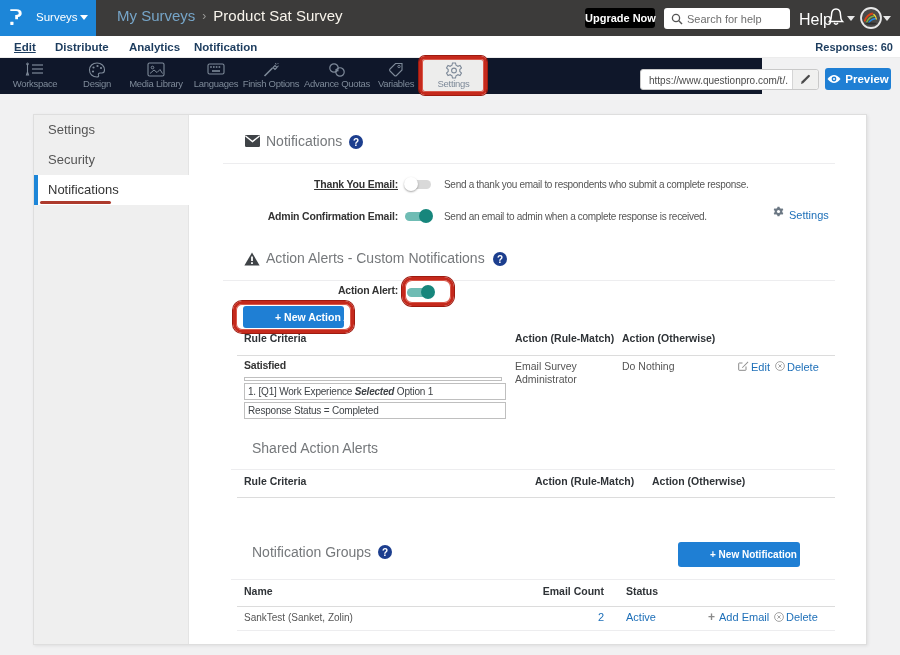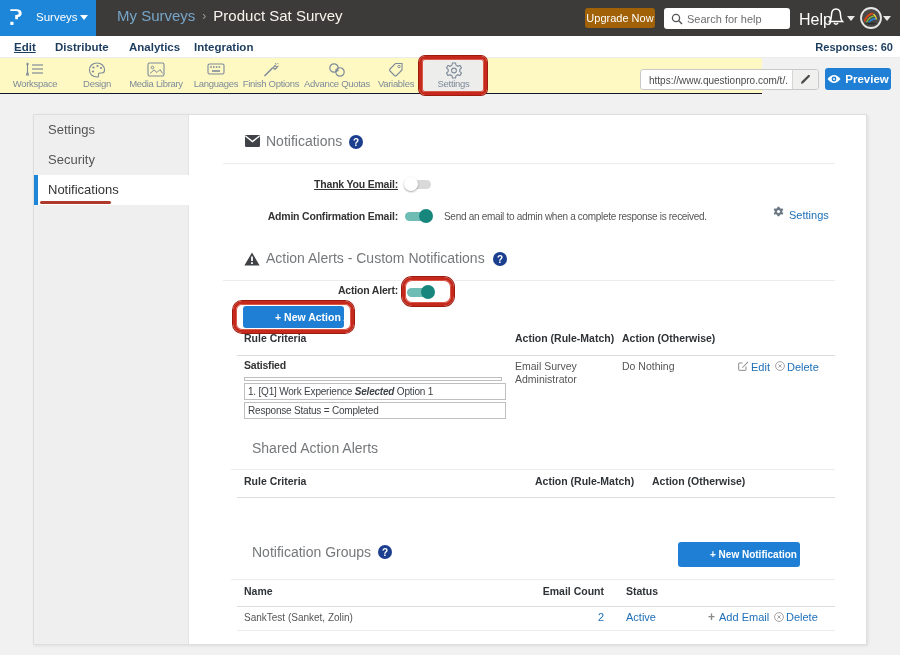--- a/index.html
+++ b/index.html
@@ -10,36 +10,36 @@
 
 .topbar { position:absolute; left:0; top:0; width:900px; height:43px; background:#3c3b3a; }
 .bluebox { position:absolute; left:0; top:0; width:96px; height:36px; background:#1d86d8; }
 .bluebox svg.logo { position:absolute; left:10px; top:9px; }
 .bluebox .survtxt { position:absolute; left:36px; top:11px; color:#fff; font-size:11.5px; }
 .caret { display:inline-block; width:0; height:0; border-left:4px solid transparent; border-right:4px solid transparent; border-top:5px solid #fff; }
 .bluebox .caret { position:absolute; left:80px; top:15px; }
 .crumbs { position:absolute; left:117px; top:7px; font-size:15px; color:#76a5c8; }
 .crumbs .sep { color:#9a9a98; font-size:12px; padding:0 7px; position:relative; top:-1px; }
 .crumbs .title { color:#f8f4ec;margin-top:48px; }
-.upgrade { position:absolute; left:585px; top:8px; white-space:nowrap; width:70px; height:20px; background:#a16207; border-radius:3px; color:#fff; font-size:11px; font-weight:normal; text-align:center; line-height:20px; }
+.upgrade { position:absolute; left:585px; top:8px; white-space:nowrap; width:70px; height:20px; background:#000000; border-radius:3px; color:#fff; font-size:11px; font-weight:bold; text-align:center; line-height:20px; }
 .searchbox { position:absolute; left:664px; top:8px; width:126px; height:21px; background:#fff; border-radius:3px; }
 .searchbox .ph { position:absolute; left:23px; top:5px; font-size:11px; color:#6e6e6e; }
 .searchbox svg { position:absolute; left:7px; top:5px; }
 .helptxt { position:absolute; left:799px; top:11px; color:#fff; font-size:16px; }
 .bellwrap { position:absolute; left:827px; top:7px; }
 .topbar .smallcaret { position:absolute; width:0; height:0; border-left:4px solid transparent; border-right:4px solid transparent; border-top:5px solid #e8e8e8; }
 .avatar { position:absolute; left:860px; top:7px; }
 
 
 .navrow { position:absolute; left:0; top:36px; width:900px; height:22px; background:#fff; border-bottom:1px solid #ececec; }
 .navrow a { position:absolute; top:5px; font-size:11.5px; font-weight:bold; color:#1c3c5e; text-decoration:none; }
 .navrow .resp { position:absolute; right:7px; top:5px; font-size:11px; color:#1c3c5e; font-weight:bold; }
 
 
-.toolbar { position:absolute; left:0; top:58px; width:762px; height:36px; background:#fef9c3; border-bottom:1px solid #0f172a; }
+.toolbar { position:absolute; left:0; top:58px; width:762px; height:36px; background:#0f172a; border-bottom:1px solid #0f172a; }
 .titem { position:absolute; top:0; height:36px; text-align:center; color:#7e8a99; }
 .titem .lbl { position:absolute; left:0; right:0; top:20px; font-size:9.5px; white-space:nowrap; letter-spacing:-0.3px; color:#7e8a99; }
 .titem svg { position:absolute; top:4px; left:50%; transform:translateX(-50%); }
 .titem.sel { background:#ededec; }
 .redbox { position:absolute; border:3px solid #c5291c; border-radius:6px; box-shadow:0 0 0 1px #9e1b10, inset 0 0 0 1px #d9584a; }
 .urlgroup { position:absolute; left:640px; top:11px; width:179px; height:21px; border:1px solid #c9c9c9; border-radius:3px; background:#fff; }
 .urlgroup .utext { position:absolute; left:8px; top:5px; font-size:10px; color:#4a4a4a; white-space:nowrap; }
 .urlgroup .pedit { position:absolute; right:0; top:0; width:26px; height:19px; background:#f0f0ef; border-left:1px solid #d5d5d5; border-radius:0 3px 3px 0; }
 .pbtn { position:absolute; left:825px; top:10px; width:66px; height:22px; background:#1f7fd4; border-radius:3px; color:#fff; font-size:11.5px; font-weight:bold; text-align:center; line-height:22px; }
 
@@ -112,21 +112,21 @@
         <ellipse cx="11" cy="16.5" rx="5.5" ry="1" fill="#2e2d2c"></ellipse>
       </svg>
     </div>
     <span class="smallcaret" style="left:883px; top:16px;"></span>
   </div>
 
   <div class="navrow">
     <a style="left:14px; text-decoration:underline;">Edit</a>
     <a style="left:55px;">Distribute</a>
     <a style="left:129px;">Analytics</a>
-    <a style="left:194px;">Integration</a>
+    <a style="left:194px;">Notification</a>
     <span class="resp">Responses: 60</span>
   </div>
 
   <div class="toolbar">
     <div class="titem" style="left:5px; width:60px;">
       <svg width="22" height="16" viewBox="0 0 22 16">
           <path d="M3.5 1.5 L3.5 10 L2.5 13 L4.5 13 L3.5 10" fill="none" stroke="#7e8a99" stroke-width="1.1"></path>
           <circle cx="3.5" cy="2" r="1" fill="none" stroke="#7e8a99" stroke-width="0.8"></circle>
           <line x1="8" y1="3" x2="19" y2="3" stroke="#7e8a99" stroke-width="1.2"></line>
           <line x1="8" y1="7" x2="19" y2="7" stroke="#7e8a99" stroke-width="1.2"></line>
@@ -230,20 +230,21 @@
         <circle cx="7" cy="7" r="7" fill="#1c3e8e"></circle>
         <text x="7" y="10.5" font-size="10" font-weight="bold" fill="#fff" text-anchor="middle" font-family="Liberation Sans">?</text>
       </svg>
     <div class="hr" style="top:48px;"></div>
 
     <div class="ct blbl" style="left:198px; top:63px; width:166px; text-align:right;text-decoration:underline;">Thank You Email:</div>
     <div class="toggle off ct" style="left:370px; top:62px;">
         <span class="track"></span>
         <span class="knob"></span>
       </div>
+    <div class="ct desc" style="left:410px; top:64px;">Send a thank you email to respondents who submit a complete response.</div>
 
     <div class="ct blbl" style="left:198px; top:95px; width:166px; text-align:right;">Admin Confirmation Email:</div>
     <div class="toggle on ct" style="left:370px; top:94px;">
         <span class="track"></span>
         <span class="knob"></span>
       </div>
     <div class="ct desc" style="left:410px; top:96px;text-align:right;">Send an email to admin when a complete response is received.</div>
     <svg class="ct" style="left:739px; top:91px;" width="11" height="11" viewBox="0 0 17 17">
         <path d="M7 1 L10 1 L10.5 3.2 L12.4 4.3 L14.5 3.4 L16 6 L14.3 7.5 L14.3 9.5 L16 11 L14.5 13.6 L12.4 12.7 L10.5 13.8 L10 16 L7 16 L6.5 13.8 L4.6 12.7 L2.5 13.6 L1 11 L2.7 9.5 L2.7 7.5 L1 6 L2.5 3.4 L4.6 4.3 L6.5 3.2 Z" fill="#6c7884"></path>
         <circle cx="8.5" cy="8.5" r="2.4" fill="#fff"></circle>

